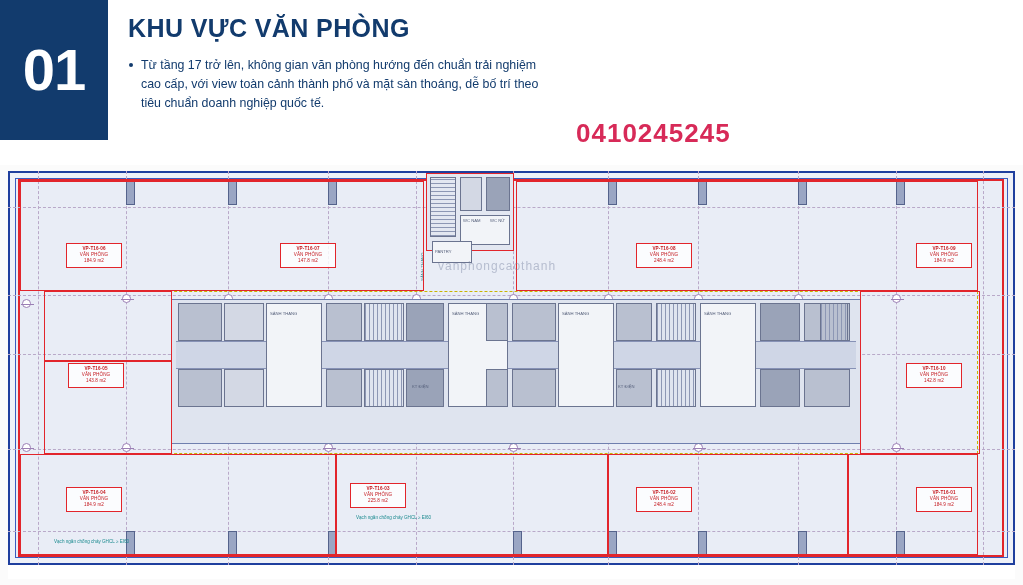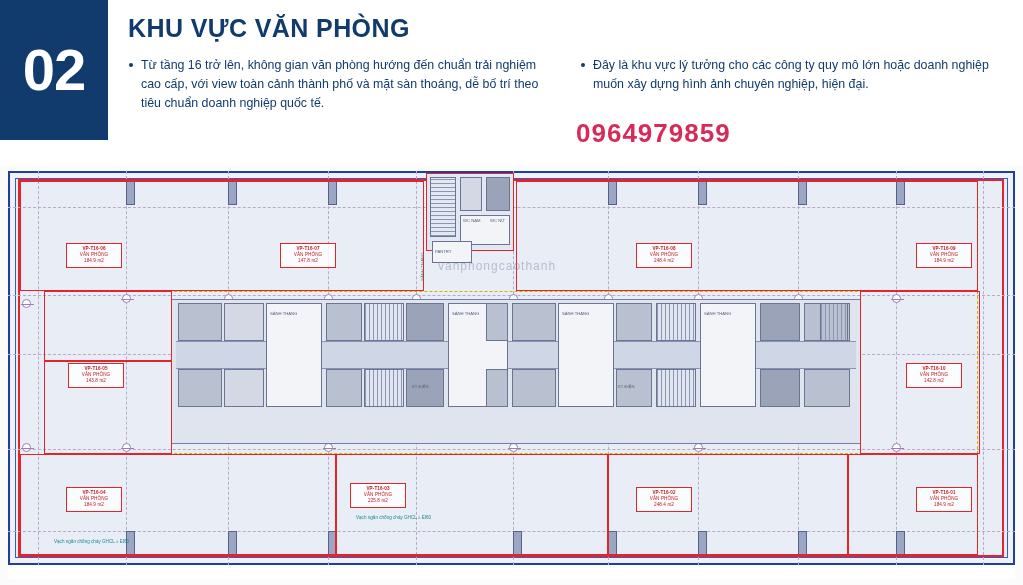--- a/index.html
+++ b/index.html
@@ -247,33 +247,30 @@
     white-space: nowrap;
   }
 </style>
 </head>
 <body>
 
 <div id="page">
 
   <div id="header">
     <div id="num-badge">
-      <span class="num">02</span>
+      <span class="num">01</span>
     </div>
     <div id="header-right">
       <div class="title1">KHU VỰC VĂN PHÒNG</div>
       <div id="bullets">
         <div class="bullet-col">
-          <div class="bullet">Từ tầng 16 trở lên, không gian văn phòng hướng đến chuẩn trải nghiệm cao cấp, với view toàn cảnh thành phố và mặt sàn thoáng, dễ bố trí theo tiêu chuẩn doanh nghiệp quốc tế.</div>
+          <div class="bullet">Từ tầng 17 trở lên, không gian văn phòng hướng đến chuẩn trải nghiệm cao cấp, với view toàn cảnh thành phố và mặt sàn thoáng, dễ bố trí theo tiêu chuẩn doanh nghiệp quốc tế.</div>
         </div>
-        <div class="bullet-col right">
-          <div class="bullet">Đây là khu vực lý tưởng cho các công ty quy mô lớn hoặc doanh nghiệp muốn xây dựng hình ảnh chuyên nghiệp, hiện đại.</div>
-        </div>
-      </div>
-      <div id="phone-overlay">0964979859</div>
+      </div>
+      <div id="phone-overlay">0410245245</div>
     </div>
   </div>
 
   <div id="plan">
     <div id="plan-inner">
 
       <div class="outer-wall">
         <div class="outer-wall-inner"></div>
       </div>
       <div class="red-ring"></div>

